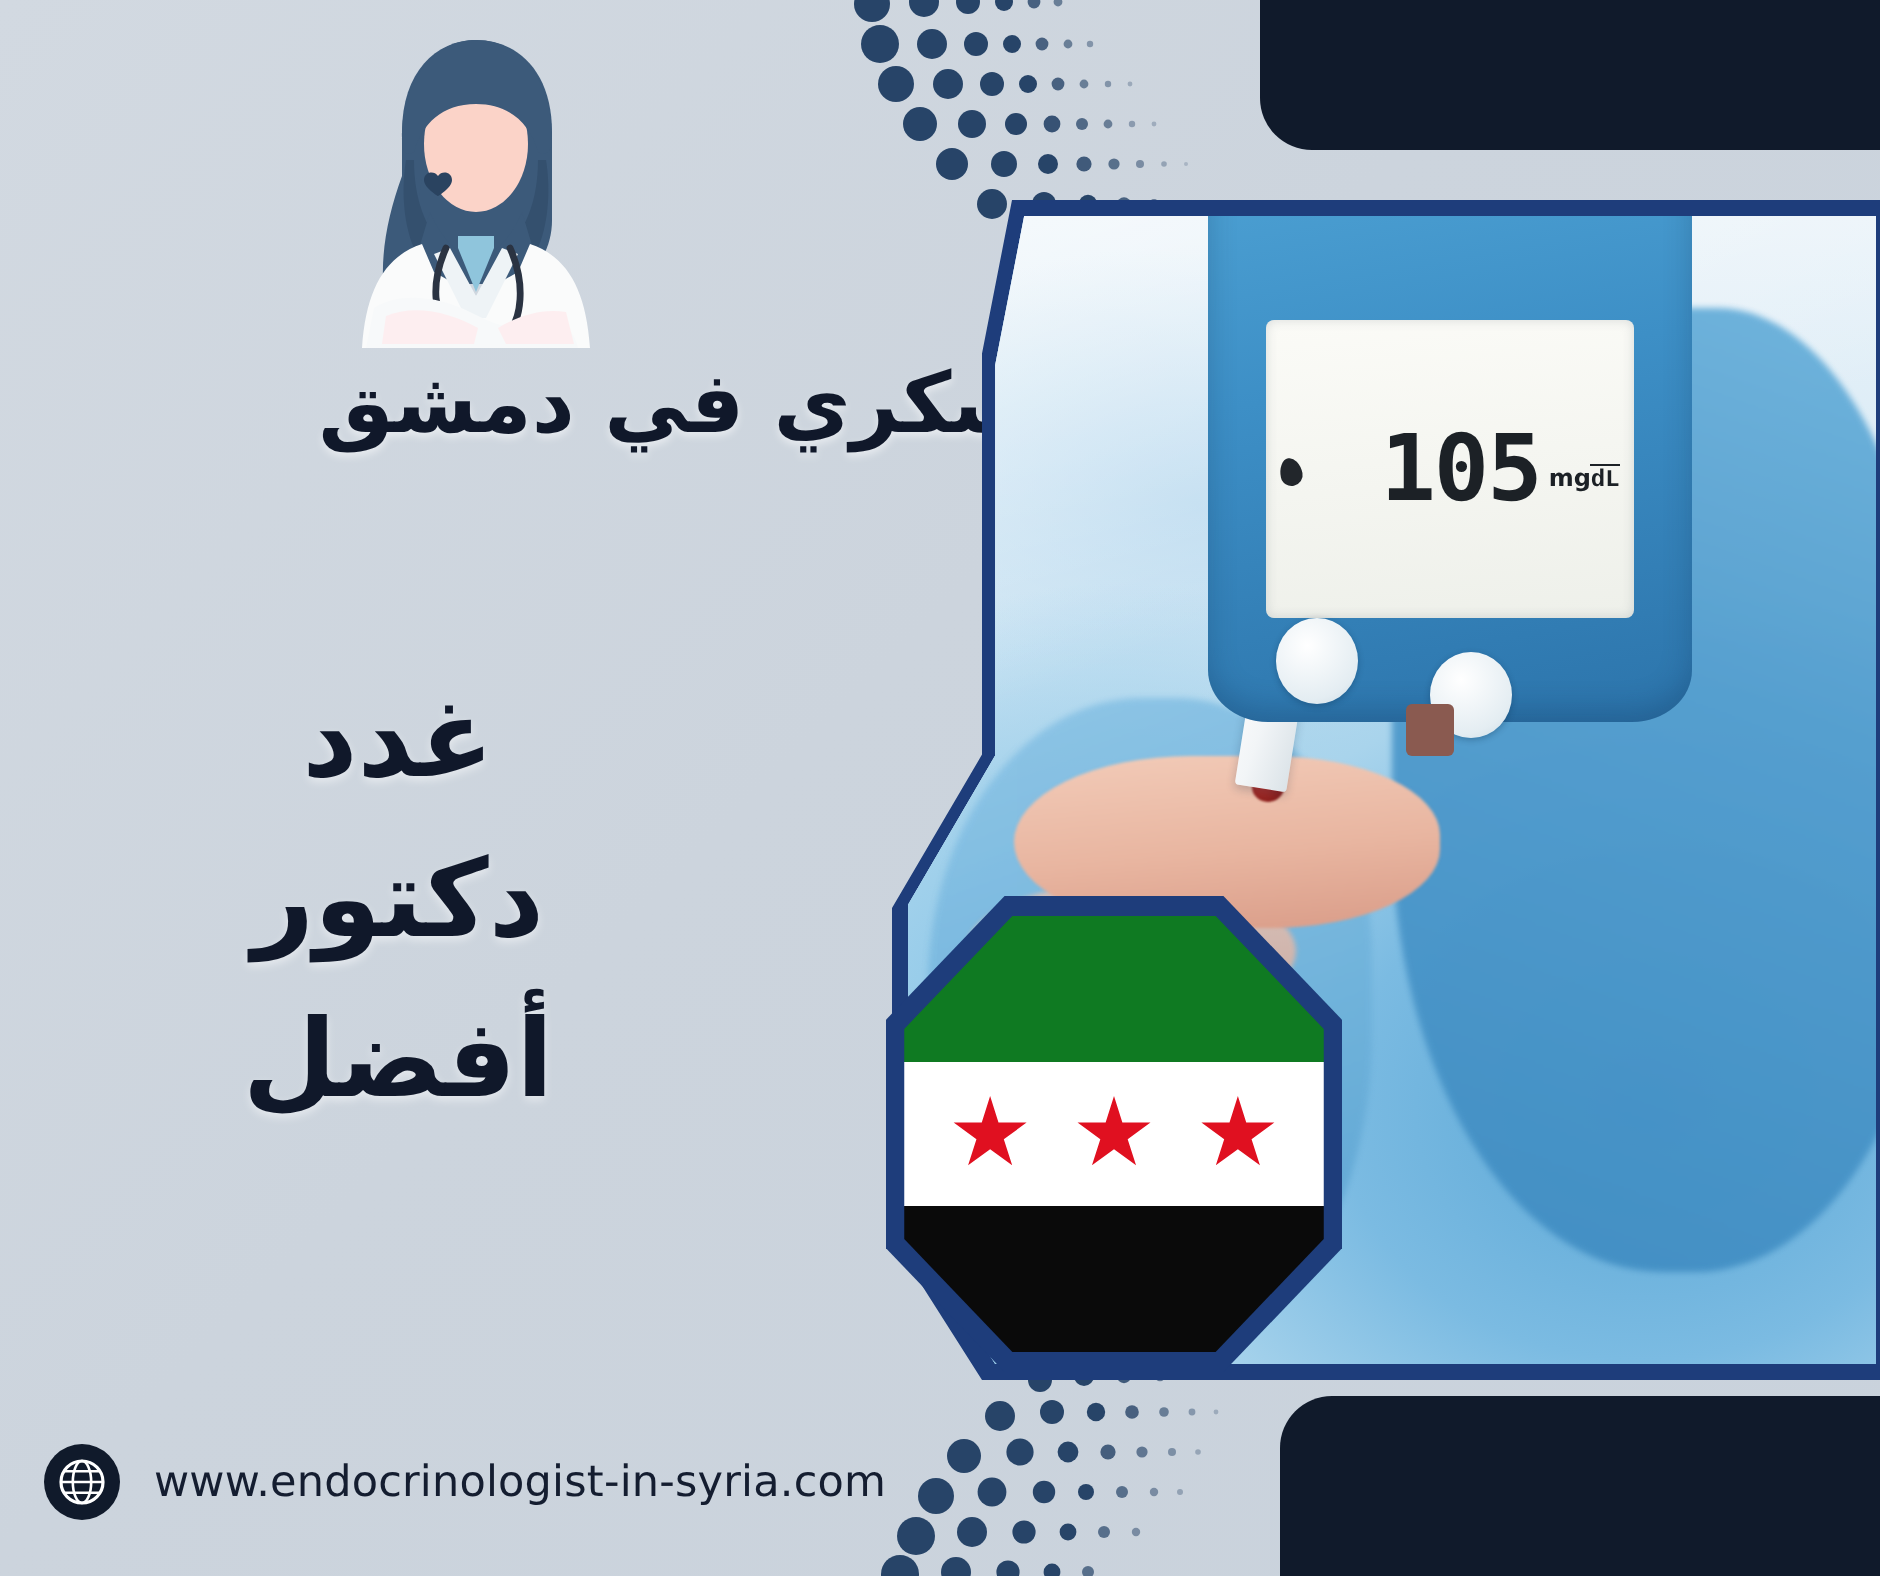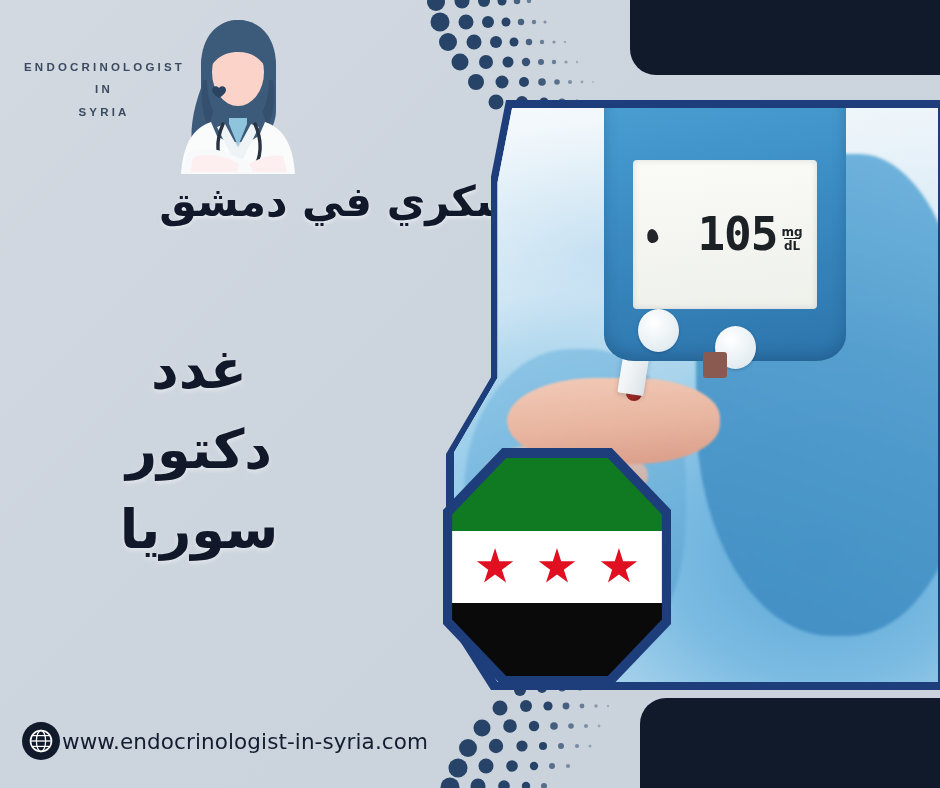--- a/index.html
+++ b/index.html
@@ -100,21 +100,21 @@
     line-height: 1.48;
     text-shadow: 0 2px 5px rgba(255,255,255,0.5);
   }
 
   
   .site-bar {
     position: absolute;
     left: 22px; bottom: 28px;
     display: flex;
     align-items: center;
-    gap: 2px;
+    gap: 17px;
   }
   .globe-icon {
     width: 38px; height: 38px;
     flex: 0 0 38px;
     border-radius: 50%;
     background: #101a2b;
     display: flex; align-items: center; justify-content: center;
   }
   .site-url {
     color: #141d30;
@@ -237,30 +237,29 @@
     font-family: "DejaVu Sans Mono", "Liberation Mono", monospace;
     font-size: 46px;
     font-weight: 700;
     color: #1c2126;
     letter-spacing: -1px;
     line-height: 1;
     margin-left: 35px;
   }
   .meter-units {
     display: flex;
-    flex-direction: column;
     align-items: center;
     font-size: 12px;
     font-weight: 700;
     color: #1c2126;
     line-height: 1.05;
     margin-top: 10px;
     font-family: "DejaVu Sans", sans-serif;
   }
-  .meter-units .u-bot { border-top: 1.4px solid #1c2126; padding-top: 1px; }
+  .meter-units .u-bot { border-top: 1.4px solid #1c2126; padding-top: 1px; font-family: Liberation Mono, monospace; }
   .meter-btn {
     position: absolute;
     width: 17%; height: 15%;
     background: radial-gradient(circle at 38% 32%, #ffffff 0%, #e4edf2 70%, #c9d9e2 100%);
     border-radius: 50%;
     box-shadow: 0 1px 3px rgba(10,40,70,0.3);
   }
   .meter-btn.b1 { left: 14%; bottom: 3%; }
   .meter-btn.b2 { left: 46%; bottom: -3%; }
   .meter-port {
@@ -401,25 +400,20 @@
         <circle cx="18" cy="105" r="9.5"></circle>
           <circle cx="46" cy="104" r="7.5"></circle>
           <circle cx="72" cy="104" r="5.8"></circle>
           <circle cx="94" cy="104" r="4.2"></circle>
           <circle cx="112" cy="104" r="3" opacity=".7"></circle>
       </g>
     </svg>
   </div>
 
   <div class="logo-wrap">
-    <div class="logo-text">
-      <span class="l1">ENDOCRINOLOGIST</span>
-      <span class="l2">IN</span>
-      <span class="l3">SYRIA</span>
-    </div>
     <div class="logo-figure">
       <svg width="150" height="165" viewBox="0 0 150 165">
 
         <path d="M38 52 C38 22 55 6 75 6 C96 6 113 22 113 52 L113 96 C113 112 104 124 92 128 L58 128 C46 124 38 112 38 96 Z" fill="#3c5a7a"></path>
         <path d="M38 74 C30 96 26 118 30 140 L52 140 C44 118 44 94 48 76 Z" fill="#3c5a7a"></path>
 
         <ellipse cx="75" cy="58" rx="26" ry="34" fill="#fbd3c8"></ellipse>
 
         <path d="M38 56 C38 24 55 6 75 6 C96 6 113 24 113 56 C113 62 110 64 106 62 C102 48 92 38 75 38 C58 38 48 48 44 62 C40 64 38 62 38 56 Z" fill="#3c5a7a"></path>
         <path d="M44 66 C44 86 50 100 58 108 L44 110 C38 96 38 78 40 66 Z" fill="#34506e"></path>
@@ -443,21 +437,21 @@
         <path d="M120 142 C108 140 96 144 86 150 L90 158 L124 158 Z" fill="#fdeef0"></path>
       </svg>
     </div>
   </div>
 
   <div class="headline">أفضل دكتور سكري في دمشق</div>
 
   <div class="stack">
     <span class="sline">غدد</span>
     <span class="sline">دكتور</span>
-    <span class="sline">سوريا</span>
+    <span class="sline">أفضل</span>
   </div>
 
   <div class="photo-frame">
     <div class="photo-inner">
       <div class="glove-bg"></div>
       <div class="glove-right"></div>
       <div class="glove-left"></div>
       <div class="finger2"></div>
       <div class="finger"></div>
       <div class="blood-drop"></div>

